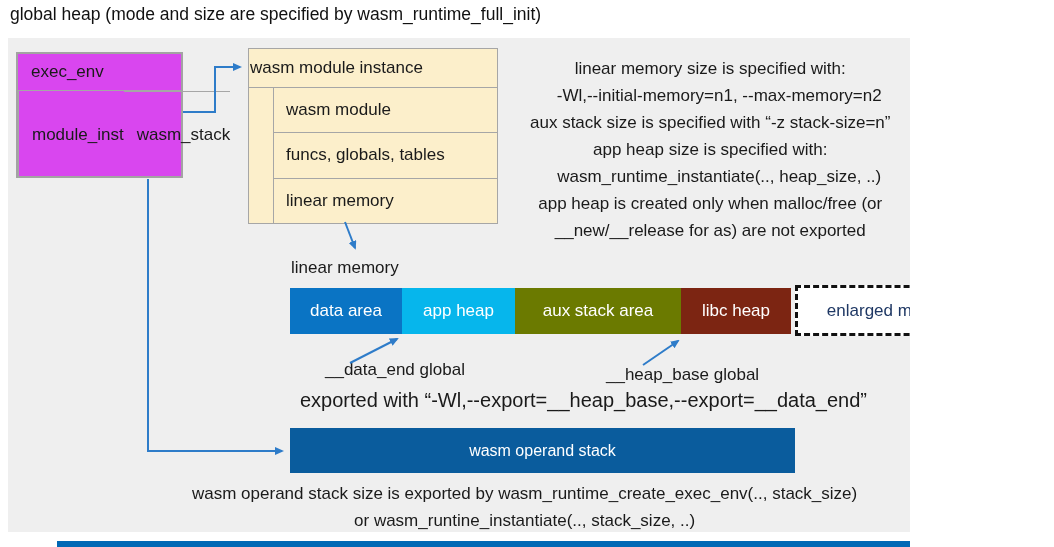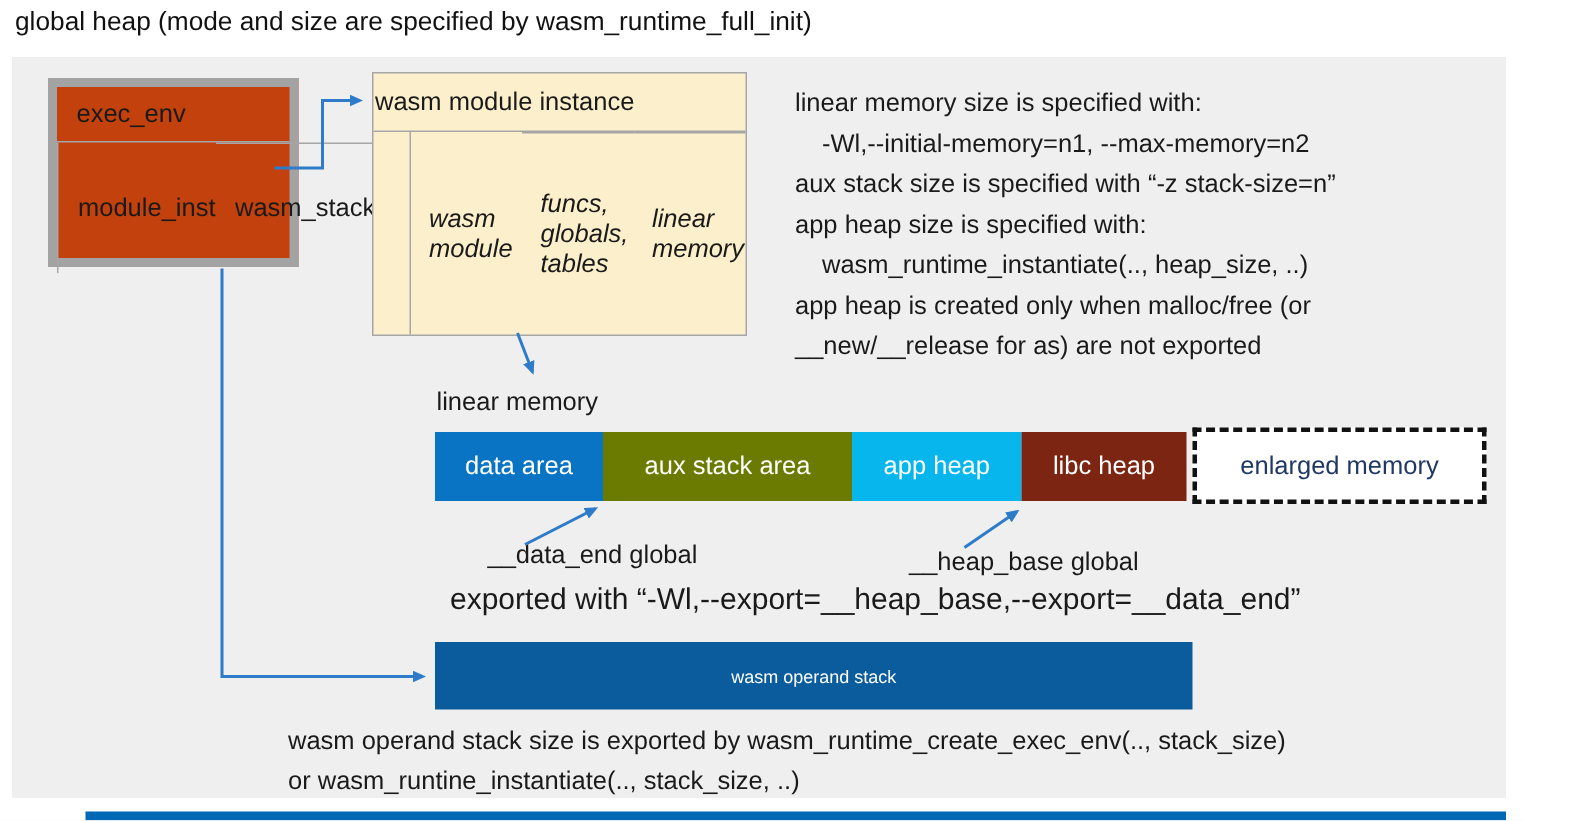--- a/index.html
+++ b/index.html
@@ -1,37 +1,37 @@
 <!DOCTYPE html>
 <html><head>
 <meta charset="utf-8">
 <style>
   html,body{margin:0;padding:0;background:#ffffff;}
   body{font-family:"Liberation Sans","DejaVu Sans",sans-serif;color:#1a1a1a;}
-  #canvas{position:relative;width:1004px;height:547px;background:#ffffff;overflow:hidden;}
+  #canvas{position:relative;width:910px;height:547px;background:#ffffff;overflow:hidden;text-align:center;}
 
   .title{position:absolute;left:10px;top:4px;font-size:17.5px;color:#111;white-space:nowrap;}
 
   .panel{position:absolute;left:8px;top:38px;width:1038px;height:494px;background:#efefef;}
 
   
-  .exec-box{position:absolute;left:32px;top:52px;width:167px;height:126px;background:#c2410c;border:6px solid #a3a3a3;box-sizing:border-box;font-size:17px;}
+  .exec-box{position:absolute;left:16px;top:52px;width:167px;height:126px;background:#d946ef;border:2px solid #a3a3a3;box-sizing:border-box;font-size:17px;}
   .exec-header{height:37px;border-bottom:1px solid #a6a6a6;display:flex;align-items:center;padding-left:13px;box-sizing:border-box;}
   .exec-body{display:flex;height:87px;}
   .exec-spacer{width:24px;border-right:1px solid #a6a6a6;box-sizing:border-box;}
   .exec-rows{flex:1;display:flex;}
   .exec-row{flex:1;display:flex;align-items:center;padding-left:13px;box-sizing:border-box;}
   .exec-row + .exec-row{border-top:1px solid #a6a6a6;}
 
   
   .inst-box{position:absolute;left:248px;top:48px;width:250px;height:176px;background:#fcefcb;border:1px solid #a6a6a6;box-sizing:border-box;font-size:17px;}
   .inst-header{height:39px;border-bottom:1px solid #a6a6a6;display:flex;align-items:center;padding-left:1px;box-sizing:border-box;}
   .inst-body{display:flex;height:135px;}
   .inst-spacer{width:25px;border-right:1px solid #a6a6a6;box-sizing:border-box;}
-  .inst-rows{flex:1;display:flex;font-style:italic;}
+  .inst-rows{flex:1;display:flex;flex-direction:column;}
   .inst-row{flex:1;display:flex;align-items:center;padding-left:12px;box-sizing:border-box;}
   .inst-row + .inst-row{border-top:1px solid #a6a6a6;}
 
   
   .notes{position:absolute;left:530px;top:55px;font-size:17px;line-height:27px;white-space:nowrap;}
   .notes .indent{padding-left:18px;}
 
   
   .lm-label{position:absolute;left:291px;top:258px;font-size:17px;}
   .lm-bar{position:absolute;left:290px;top:288px;height:46px;display:flex;font-size:17px;color:#ffffff;}
@@ -40,21 +40,21 @@
   .seg-aux{width:166px;background:#6b7a00;}
   .seg-app{width:113px;background:#06b6ec;}
   .seg-libc{width:110px;background:#7c2512;}
   .seg-enlarged{position:absolute;left:795px;top:285px;width:196px;height:51px;background:#ffffff;border:3px dashed #111111;box-sizing:border-box;display:flex;align-items:center;justify-content:center;color:#1f3864;font-size:17px;}
 
   .data-end-label{position:absolute;left:325px;top:360px;font-size:17px;white-space:nowrap;}
   .heap-base-label{position:absolute;left:606px;top:365px;font-size:17px;white-space:nowrap;}
   .export-note{position:absolute;left:300px;top:389px;font-size:20px;white-space:nowrap;}
 
   
-  .op-bar{position:absolute;left:290px;top:428px;width:505px;height:45px;background:#0a5c9d;color:#ffffff;display:flex;align-items:center;justify-content:center;font-size:12px;}
+  .op-bar{position:absolute;left:290px;top:428px;width:505px;height:45px;background:#0a5c9d;color:#ffffff;display:flex;align-items:center;justify-content:center;font-size:16px;}
   .footer-note{position:absolute;left:192px;top:480px;font-size:17px;line-height:27px;white-space:nowrap;}
 
   .bottom-bar{position:absolute;left:57px;top:541px;width:990px;height:6px;background:#0068b5;}
 
   svg.overlay{position:absolute;left:0;top:0;width:1054px;height:547px;pointer-events:none;}
 </style>
 </head>
 <body>
 
 <div id="canvas">
@@ -108,25 +108,25 @@
     <div class="indent">wasm_runtime_instantiate(.., heap_size, ..)</div>
     <div>app heap is created only when malloc/free (or</div>
     <div>__new/__release for as) are not exported</div>
   </div>
 
   <div class="lm-label">linear memory</div>
   <div class="lm-bar">
     <div class="seg seg-data">
       <span>data area</span>
     </div>
+    <div class="seg seg-app">
+      <span>app heap</span>
+    </div>
     <div class="seg seg-aux">
       <span>aux stack area</span>
-    </div>
-    <div class="seg seg-app">
-      <span>app heap</span>
     </div>
     <div class="seg seg-libc">
       <span>libc heap</span>
     </div>
   </div>
   <div class="seg-enlarged">
     <span>enlarged memory</span>
   </div>
 
   <div class="data-end-label">__data_end global</div>

